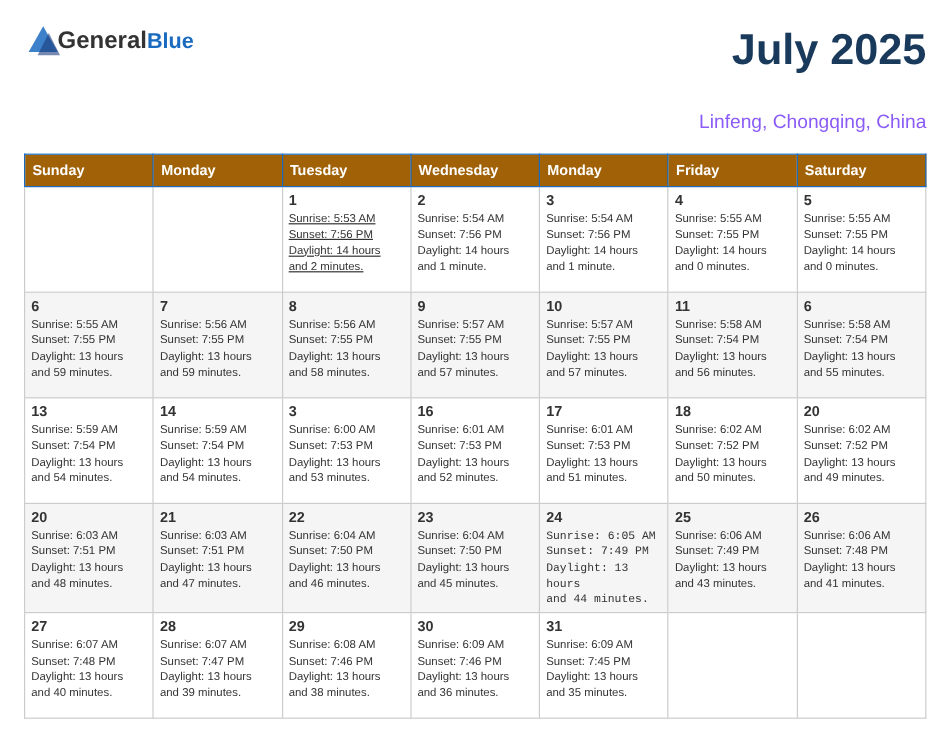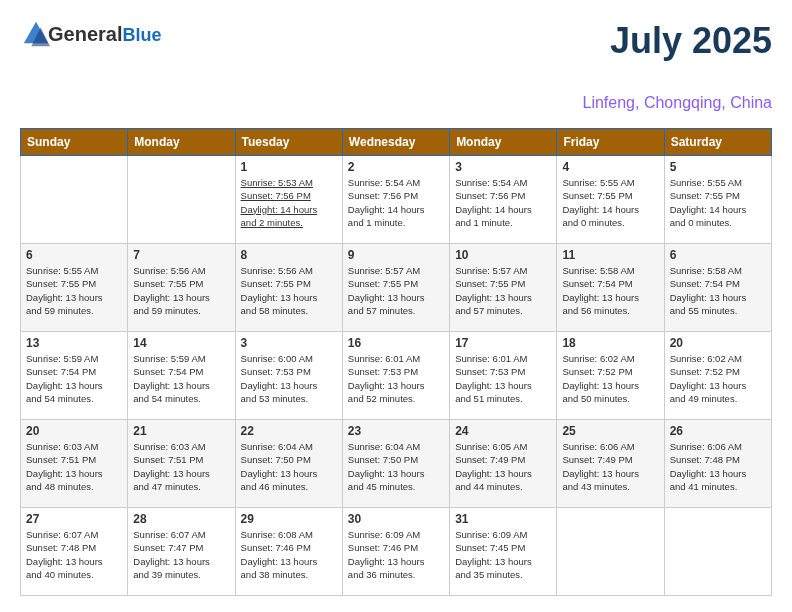--- a/index.html
+++ b/index.html
@@ -279,21 +279,21 @@
         </td>
         <td>
           <span class="day-number">23</span>
           <div class="day-info" style="white-space: pre-line;">Sunrise: 6:04 AM
 Sunset: 7:50 PM
 Daylight: 13 hours
 and 45 minutes.</div>
         </td>
         <td>
           <span class="day-number">24</span>
-          <div class="day-info" style="white-space: pre-line;">Sunrise: 6:05 AM
+          <div class="day-info" style="white-space: pre-line; font-family: Liberation Mono, monospace;">Sunrise: 6:05 AM
 Sunset: 7:49 PM
 Daylight: 13 hours
 and 44 minutes.</div>
         </td>
         <td>
           <span class="day-number">25</span>
           <div class="day-info" style="white-space: pre-line;">Sunrise: 6:06 AM
 Sunset: 7:49 PM
 Daylight: 13 hours
 and 43 minutes.</div>

